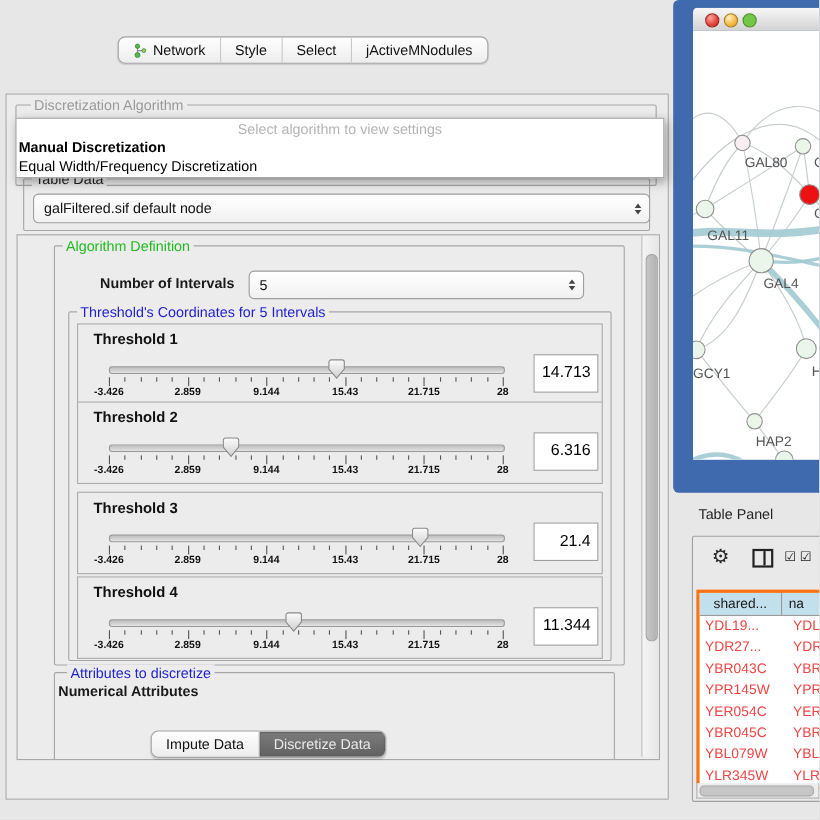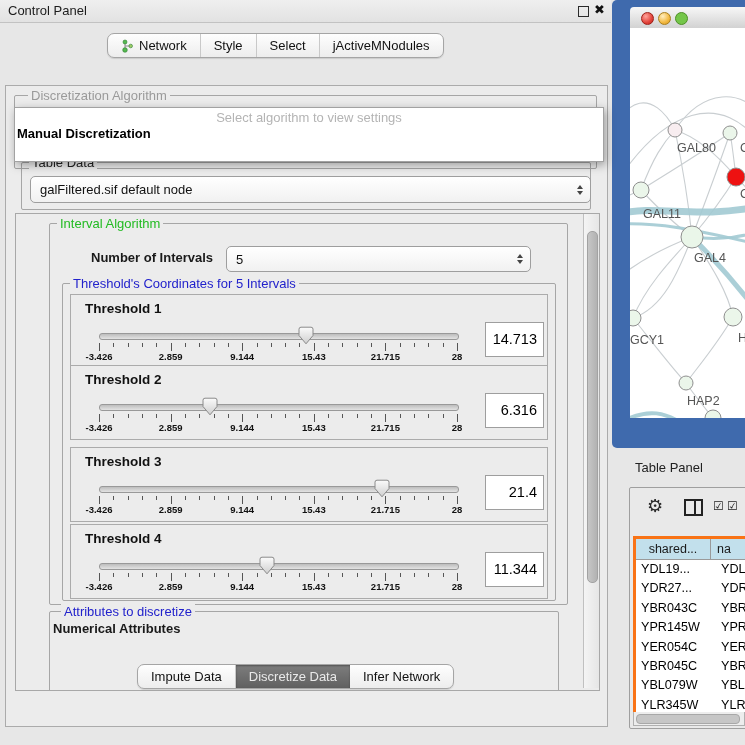--- a/index.html
+++ b/index.html
@@ -86,41 +86,36 @@
   #tp-box{left:629px;top:487px;width:116px;height:240px;background:#e9e9e9;border:1px solid #9f9f9f;border-radius:2px;}
   #tp-toolbar{position:absolute;left:0;top:0;width:100%;height:46px;}
   #gear-icon{position:absolute;left:17px;top:8px;font-size:18px;color:#2a2a2a;line-height:20px;}
   #split-icon{position:absolute;left:54px;top:11px;width:15px;height:13px;border:2px solid #222;}
   #split-icon i{position:absolute;left:50%;top:0;width:2px;height:100%;background:#222;}
   .chk-icon{position:absolute;top:11px;font-size:12px;color:#222;}
   #tp-table{position:absolute;left:3px;top:48px;width:110px;height:176px;background:#fff;border:3px solid #f97316;overflow:hidden;}
   #tp-head{display:flex;height:20px;background:#c2e0ec;border-bottom:1px solid #9a9a9a;font-size:12.5px;}
   #tp-head .c1{width:74px;border-right:1px solid #9a9a9a;text-align:center;line-height:20px;}
   #tp-head .c2{flex:1;padding-left:6px;line-height:20px;}
-  .tp-row{display:flex;height:19.4px;font-size:12.6px;color:#000000;}
+  .tp-row{display:flex;height:19.4px;font-size:12.6px;color:#ef4444;}
   .tp-row .c1{width:74px;padding-left:5px;line-height:19.4px;white-space:nowrap;overflow:hidden;}
   .tp-row .c2{flex:1;padding-left:6px;line-height:19.4px;white-space:nowrap;overflow:hidden;}
   #tp-hscroll{position:absolute;left:3px;top:224px;width:110px;height:13px;background:#ededed;border:1px solid #b0b0b0;border-top:none;}
   #tp-hscroll .thumb{position:absolute;left:2px;top:2px;width:102px;height:8px;border-radius:4px;background:#c6c6c6;border:1px solid #a8a8a8;}
 
   .lbl-green{color:#22bb22;}
   .lbl-blue{color:#2222cc;}
   .lbl-gray{color:#9a9a9a;}
   .bold{font-weight:bold;}
 </style>
 </head>
 <body>
 
 <div id="app">
 
-  <div id="titlebar" class="abs">
-    <span class="ttl">Control Panel</span>
-    <span id="float-icon"></span>
-    <span id="close-icon">✖</span>
-  </div>
 
   <div id="toptabs" class="abs tabbar">
       <div class="tab">
         <svg width="13" height="14" viewBox="0 0 13 14">
           <path d="M4 3v8M4 7h5.5" stroke="#8a8a8a" stroke-width="1" fill="none"></path>
           <circle cx="4" cy="3" r="2" fill="#55b94f" stroke="#2e7d32" stroke-width=".6"></circle>
           <circle cx="4" cy="11" r="2.3" fill="#55b94f" stroke="#2e7d32" stroke-width=".6"></circle>
           <circle cx="9.7" cy="7" r="1.8" fill="#9ccc65" stroke="#2e7d32" stroke-width=".6"></circle>
         </svg>
         <span>Network</span>
@@ -138,37 +133,38 @@
 
   <div id="content" class="abs">
 
     <div class="groupbox" style="left:8px;top:9px;width:581px;height:72px;">
       <span class="grouplabel lbl-gray" style="left:13px;">Discretization Algorithm</span>
     </div>
     <div id="algo-combo-ghost" class="abs" style="left:21px;top:39px;"></div>
     <div id="popup" class="abs" style="left:8px;top:21px;">
       <div class="hint">Select algorithm to view settings</div>
       <div class="opt1">Manual Discretization</div>
+      <div class="opt2">Equal Width/Frequency Discretization</div>
     </div>
 
     <div class="groupbox" style="left:15px;top:76px;width:568px;height:46px;">
       <span class="grouplabel" style="left:7px;color:#222;">Table Data</span>
       <div class="combo" style="left:8px;top:13px;width:550px;height:25px;">
         <span>galFiltered.sif default node</span>
         <span class="arrows">
             <i class="up"></i>
             <i class="dn"></i>
           </span>
       </div>
     </div>
 
     <div id="scrollpane" class="abs" style="left:9px;top:127px;">
 
       <div class="groupbox" style="left:33px;top:9px;width:517px;height:380px;background:#ececec;">
-        <span class="grouplabel lbl-green" style="left:7px;">Interval Algorithm</span>
+        <span class="grouplabel lbl-green" style="left:7px;">Algorithm Definition</span>
 
         <span class="abs bold" style="left:41px;top:26px;font-size:13px;">Number of Intervals</span>
         <div class="combo" style="left:176px;top:22px;width:294px;height:24px;">
           <span>5</span>
           <span class="arrows">
               <i class="up"></i>
               <i class="dn"></i>
             </span>
         </div>
 
@@ -391,23 +387,20 @@
 
     <div id="apply-btn" class="abs">Apply</div>
   </div>
 
   <div id="bottomtabs" class="abs tabbar">
       <div class="tab">
         <span>Impute Data</span>
       </div>
       <div class="tab sel">
         <span>Discretize Data</span>
-      </div>
-      <div class="tab">
-        <span>Infer Network</span>
       </div>
     </div>
 
   <div id="netwin" class="abs">
     <div id="net-titlebar">
       <span class="light red"></span>
       <span class="light yellow"></span>
       <span class="light green"></span>
     </div>
     <div id="net-canvas"><svg width="115" height="390" viewBox="0 0 115 390">

